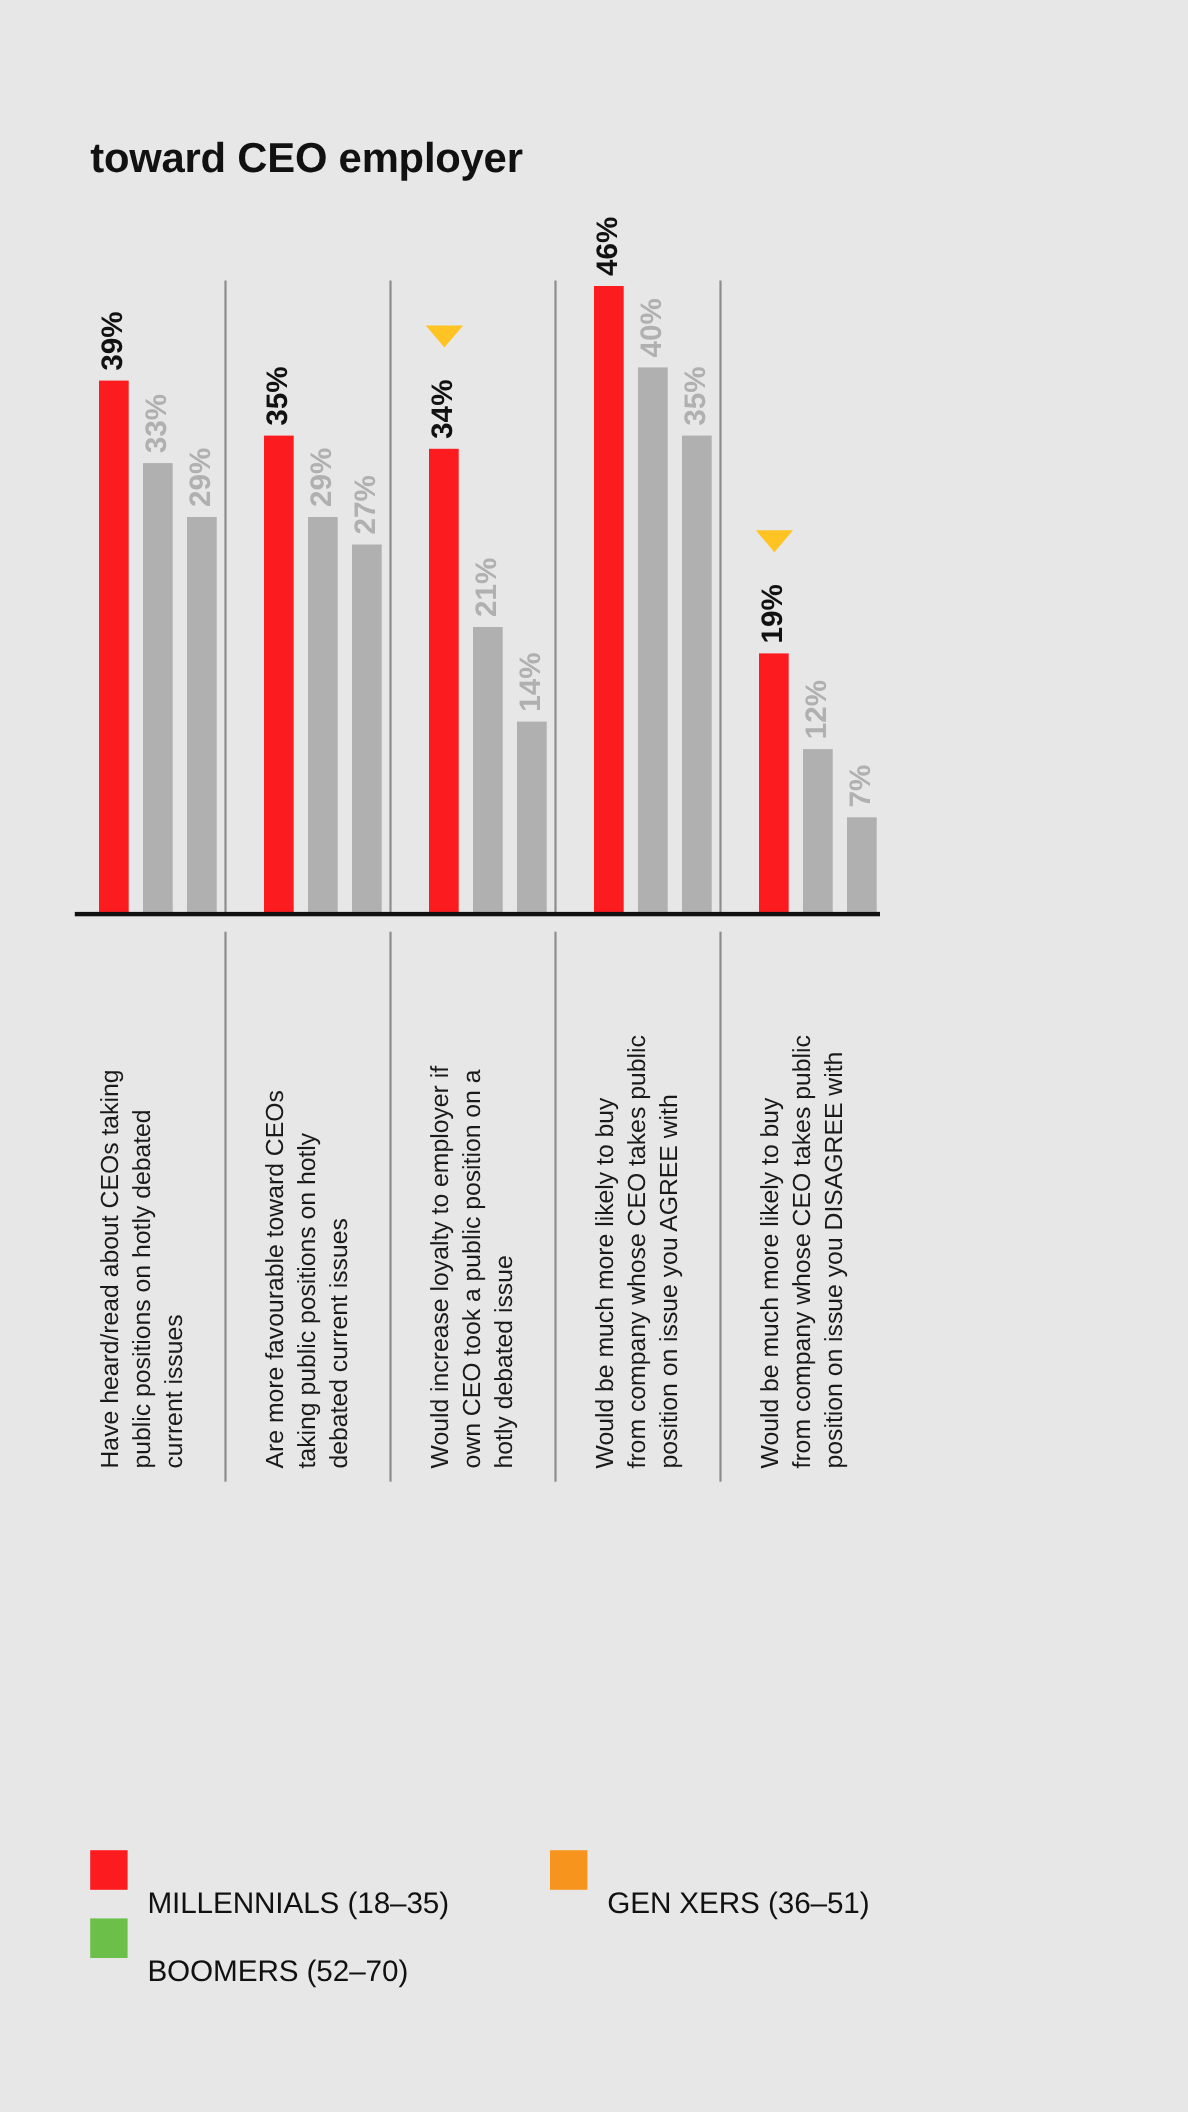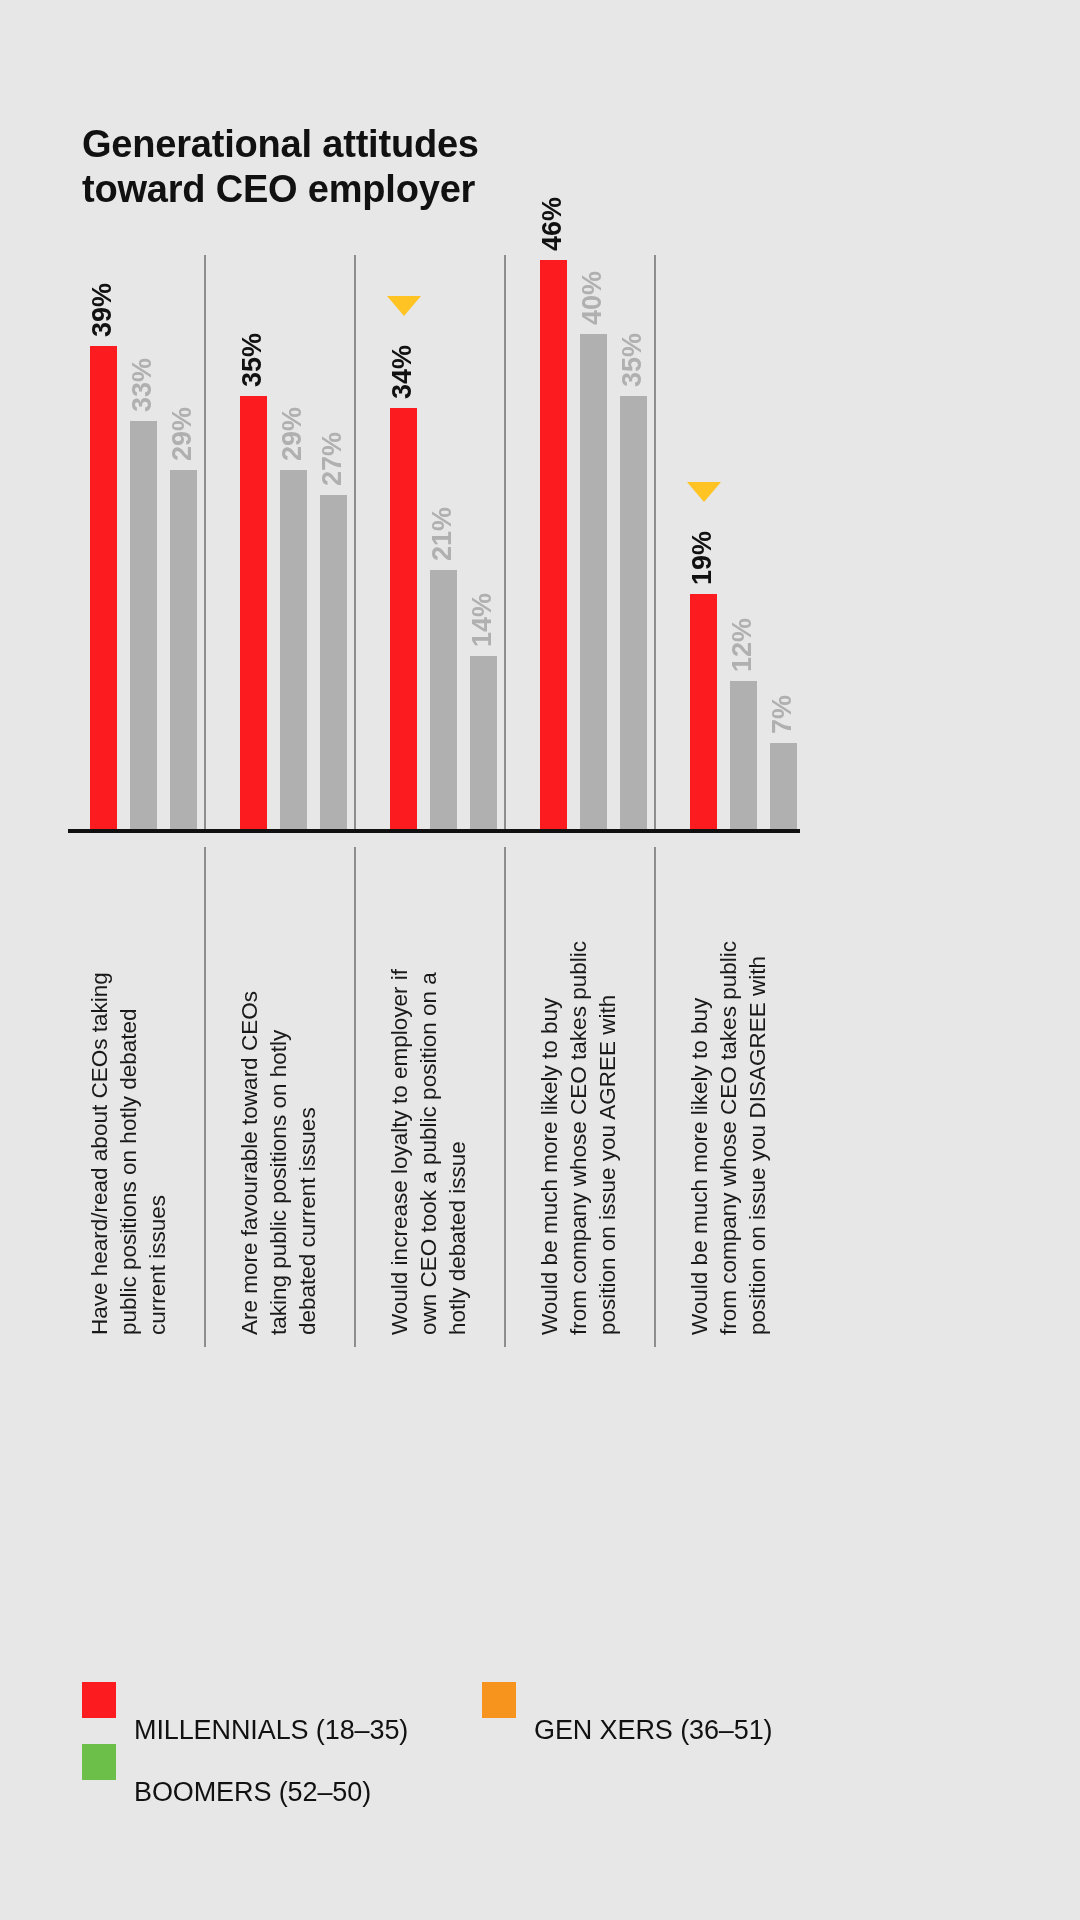--- a/index.html
+++ b/index.html
@@ -161,21 +161,20 @@
     letter-spacing: -0.1px;
     margin-top: 32px;
   }
 </style>
 </head>
 <body>
 
 <div class="page">
 
   <div class="title">
-    <span class="title-line">Generational attitudes</span>
     <span class="title-line">toward CEO employer</span>
   </div>
 
   <div class="plot" id="plot">
       <div class="group" style="left: 22px; width: 107px;">
         <div class="bar bar-red" style="left: 0px; width: 27px; height: 483.6px;"></div>
         <div class="bar-label primary" style="left: 26px; bottom: 492.6px;">39%</div>
         <div class="bar bar-gray" style="left: 40px; width: 27px; height: 409.2px;"></div>
         <div class="bar-label secondary" style="left: 66px; bottom: 418.2px;">33%</div>
         <div class="bar bar-gray" style="left: 80px; width: 27px; height: 359.6px;"></div>
@@ -243,23 +242,23 @@
 from company whose CEO takes public
 position on issue you DISAGREE with</div>
       <div class="cat-div" style="left: 586px;"></div>
     </div>
 
   <div class="legend" id="legend">
       <div class="legend-item" style="left: 0px; top: 0px;">
         <span class="swatch" style="background: rgb(252, 28, 32);"></span>
         <span class="legend-text">MILLENNIALS (18–35)</span>
       </div>
-      <div class="legend-item" style="left: 400px; top: 0px;">
+      <div class="legend-item" style="left: 418px; top: 0px;">
         <span class="swatch" style="background: rgb(247, 148, 30);"></span>
         <span class="legend-text">GEN XERS (36–51)</span>
       </div>
       <div class="legend-item" style="left: 0px; top: 62px;">
         <span class="swatch" style="background: rgb(108, 192, 74);"></span>
-        <span class="legend-text">BOOMERS (52–50)</span>
+        <span class="legend-text">BOOMERS (52–70)</span>
       </div>
     </div>
 
 </div>
 
 </body></html>

